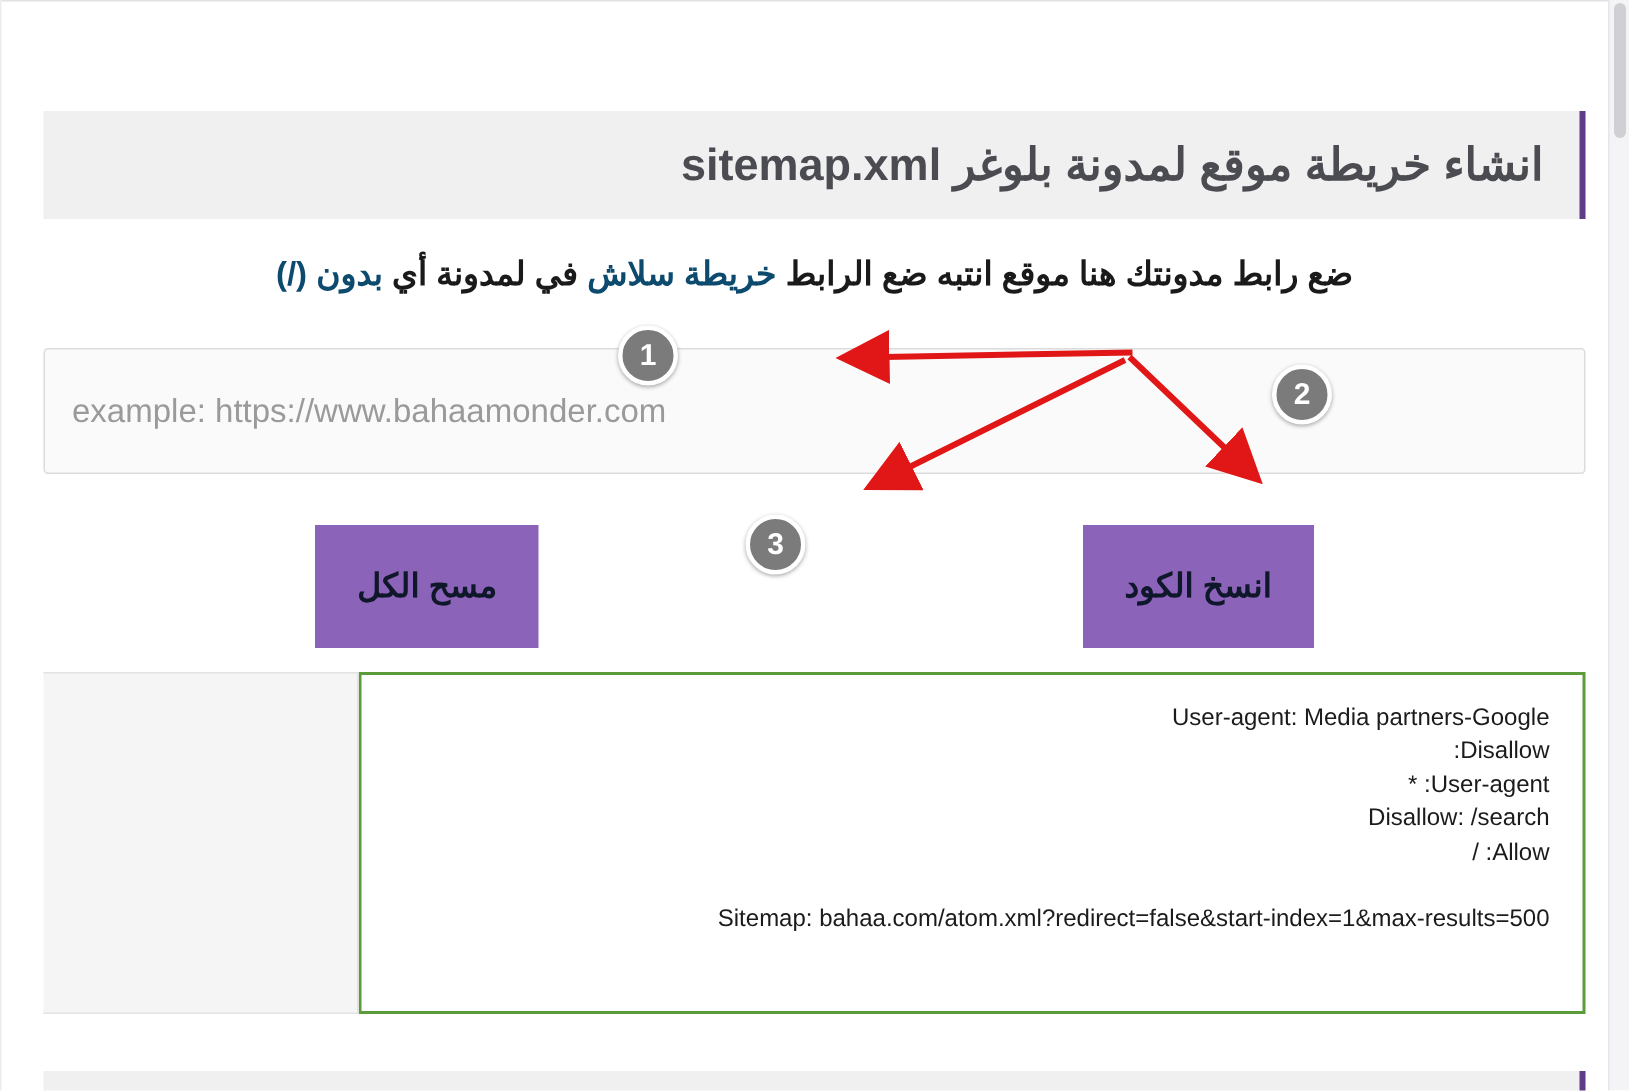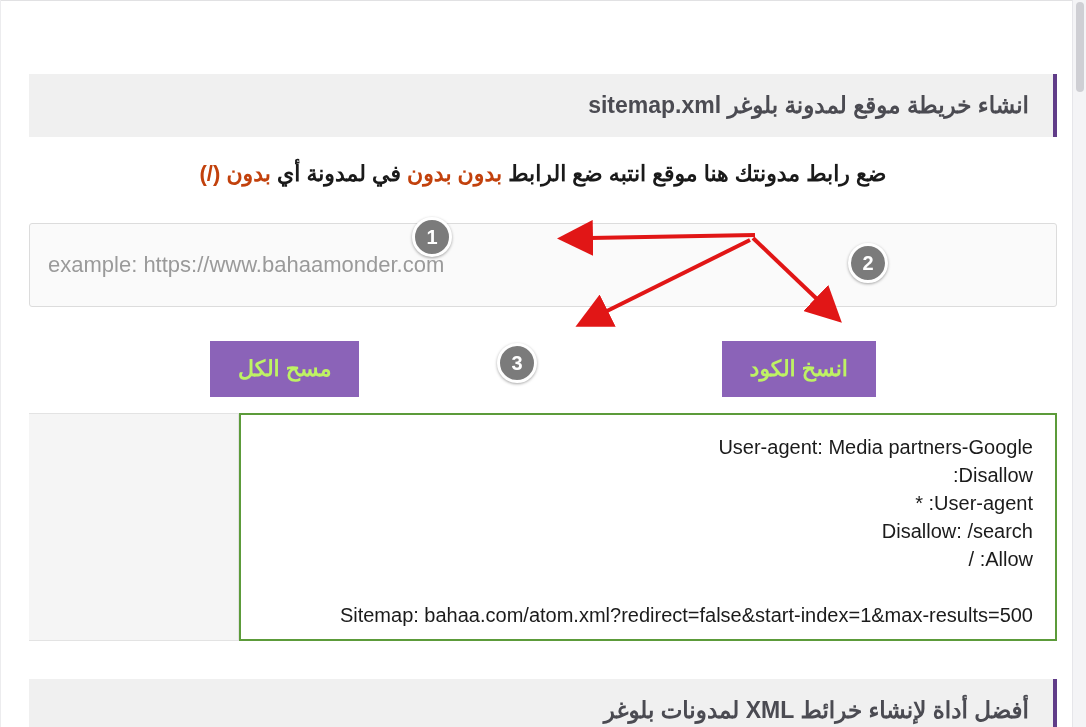--- a/index.html
+++ b/index.html
@@ -26,35 +26,35 @@
       top:0; left:0; right:0;
       height:1px;
       background:#e1e1e3;
     }
 
     
     .title-block {
       background:#f0f0f0;
       border-right:4px solid #603c88;
       padding:18px 24px;
-      font-size:23px;
+      font-size:30px;
       font-weight:700;
       color:#4b4b52;
       margin-top:56px;
       margin-bottom:12px;
     }
 
     .instruction {
       text-align:center;
       font-size:22px;
       font-weight:700;
       color:#1a1a1a;
       margin:24px 0 36px;
     }
-    .instruction .red { color:#c2410c; }
+    .instruction .red { color:#0c4a6e; }
 
     
     .url-input {
       width:100%;
       border:1px solid #dcdcdc;
       background:#fafafa;
       border-radius:3px;
       padding:28px 18px;
       font-size:22px;
       color:#9a9a9a;
@@ -65,46 +65,46 @@
 
     
     .btn-row {
       display:flex;
       flex-direction:row;
       justify-content:space-around;
       margin:34px 0 16px;
     }
     .btn {
       background:#8b63b8;
-      color:#bef264;
+      color:#0f172a;
       font-size:22px;
       font-weight:700;
       border:none;
-      padding:15px 28px;
+      padding:28px 28px;
       cursor:pointer;
       min-width:130px;
     }
 
     
     .output-wrap {
       display:flex;
       direction:rtl;
     }
     .output-spacer {
       width:210px;           
       background:#f5f5f5;
       border:1px solid #e3e3e3;
       border-left:none;
     }
     .output-box {
       flex:1;
       border:2px solid #5c9b3a;
       background:#fff;
       padding:18px 22px;
-      font-size:20px;
+      font-size:16px;
       line-height:1.4;
       color:#1b1b1b;
       direction:rtl;
       text-align:right;
       white-space:pre-wrap;
       height:228px;
       overflow-y:auto;
       font-family: "Segoe UI", Tahoma, Arial, sans-serif;
     }
 
@@ -153,21 +153,21 @@
 
 <div class="inner">
   <div class="top-divider"></div>
 
   
   <div class="title-block">انشاء خريطة موقع لمدونة بلوغر sitemap.xml</div>
 
   
   <p class="instruction">
      <span>ضع رابط مدونتك هنا موقع انتبه ضع الرابط </span>
-     <span class="red">بدون بدون</span>
+     <span class="red">خريطة سلاش</span>
      <span> في لمدونة أي </span>
      <span class="red">بدون (/)</span>
   </p>
 
   
   <input type="text" class="url-input" placeholder="example: https://www.bahaamonder.com" style="">
 
   
   <div class="btn-row">
     <button class="btn">انسخ الكود</button>

